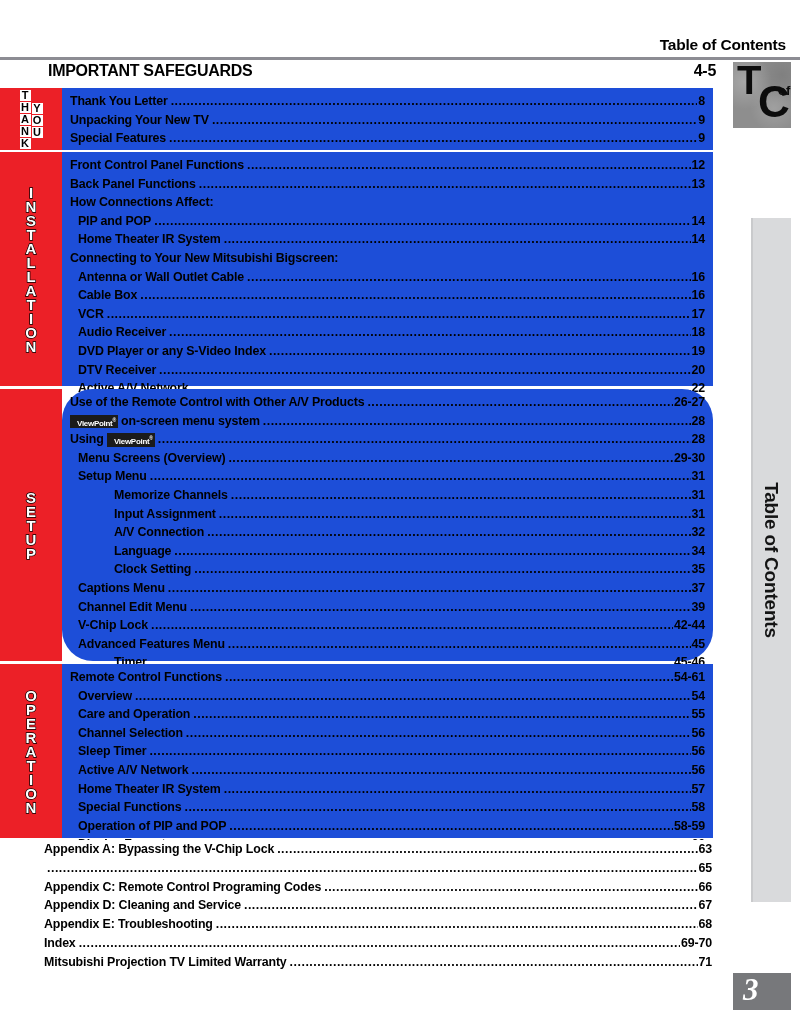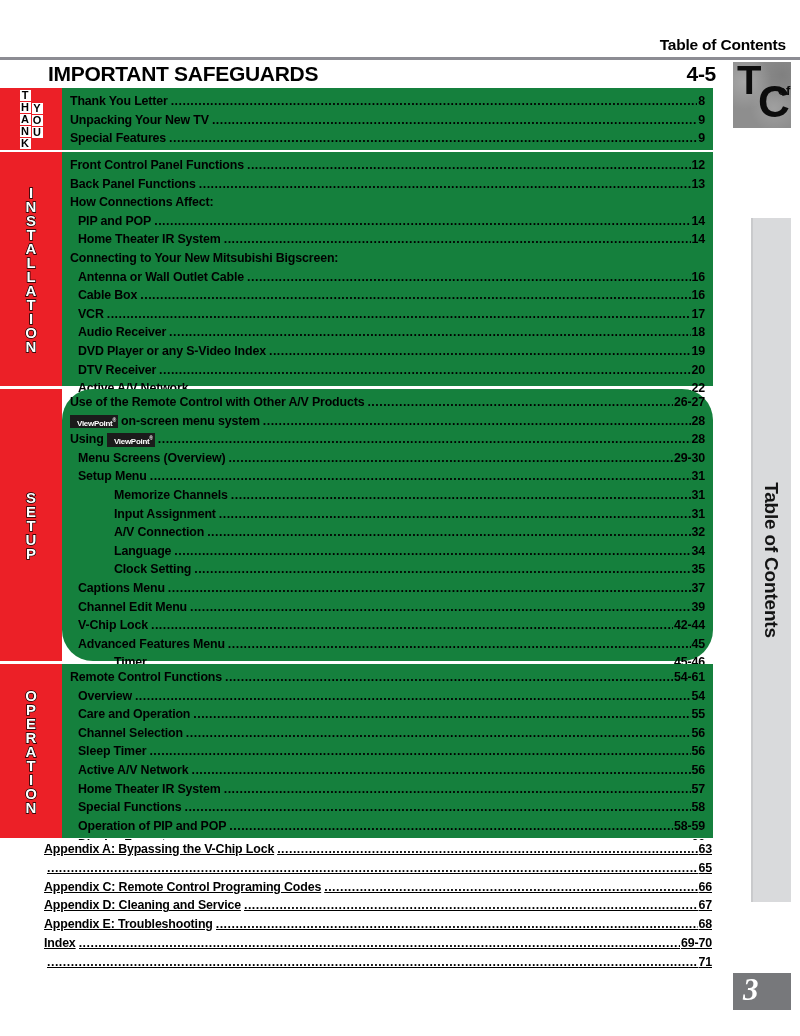--- a/index.html
+++ b/index.html
@@ -79,21 +79,21 @@
     font-size: 31px; font-weight: bold; font-style: italic;
     color: #ffffff;
     font-family: "Liberation Serif", serif;
   }
 
   
   #main-title-row {
     position: absolute;
     top: 62px; left: 48px; width: 668px;
     display: flex; align-items: baseline;
-    font-size: 21px; font-weight: bold;
+    font-size: 16px; font-weight: bold;
     letter-spacing: -0.3px;
   }
 
   
   .section {
     position: absolute;
     left: 0;
     width: 713px;
   }
   .sec-tab {
@@ -131,21 +131,21 @@
     color: #ffffff;
     -webkit-text-stroke: 1.4px #000;
     paint-order: stroke fill;
     letter-spacing: 0;
     margin: -0.5px 0;
     font-family: "Liberation Sans", sans-serif;
   }
   .sec-body {
     position: relative;
     margin-left: 62px;
-    background: #15803d;
+    background: #1d4ed8;
     padding: 4px 0 4px 0;
   }
 
   
   .row {
     display: flex;
     align-items: baseline;
     font-size: 12.4px;
     font-weight: bold;
     line-height: 18.6px;
@@ -200,21 +200,21 @@
   .vp-logo .vp-txt { position: relative; top: 0px; }
   .vp-sup { font-size: 5px; vertical-align: super; }
 
   
   #appendix {
     position: absolute;
     left: 0; top: 840px; width: 720px;
     background: #ffffff;
   }
   #appendix .row { font-size: 12.4px; line-height: 18.8px; }
-  #appendix .lvlflush { padding-left: 44px; text-decoration: underline; }
+  #appendix .lvlflush { padding-left: 44px; }
 </style>
 </head>
 <body>
 
 <div id="header-title">Table of Contents</div>
 <div id="header-rule"></div>
 
 <div id="toc-thumb">
   <span class="tt t-big">T</span>
   <span class="tt t-of">of</span>
@@ -568,16 +568,17 @@
       <span class="lbl">Appendix E: Troubleshooting</span>
       <span class="dots">................................................................................................................................................................................................................................................................................................................................................................................................................</span>
       <span class="pg">68</span>
     </div>
     <div class="row lvlflush">
       <span class="lbl">Index</span>
       <span class="dots">................................................................................................................................................................................................................................................................................................................................................................................................................</span>
       <span class="pg">69-70</span>
     </div>
     <div class="row lvlflush">
+      <span class="lbl">Mitsubishi Projection TV Limited Warranty</span>
       <span class="dots">................................................................................................................................................................................................................................................................................................................................................................................................................</span>
       <span class="pg">71</span>
     </div>
   </div>
 
 </body></html>

